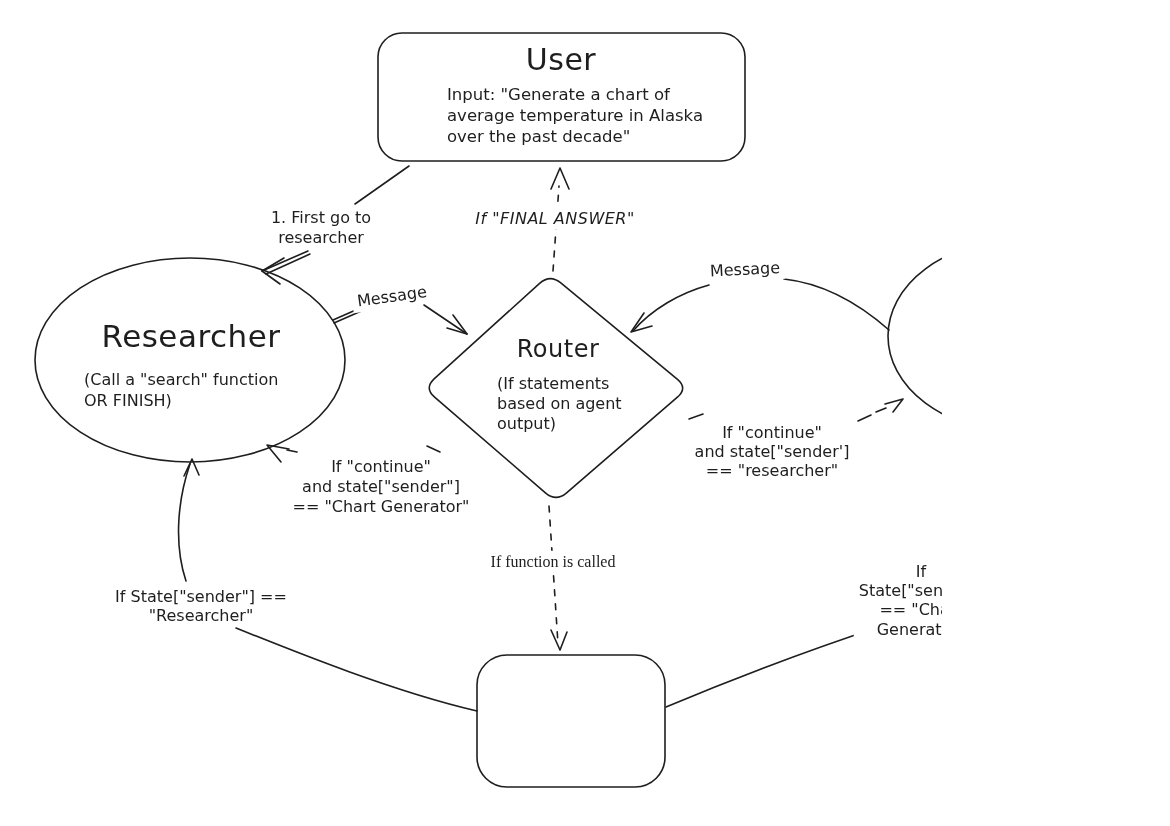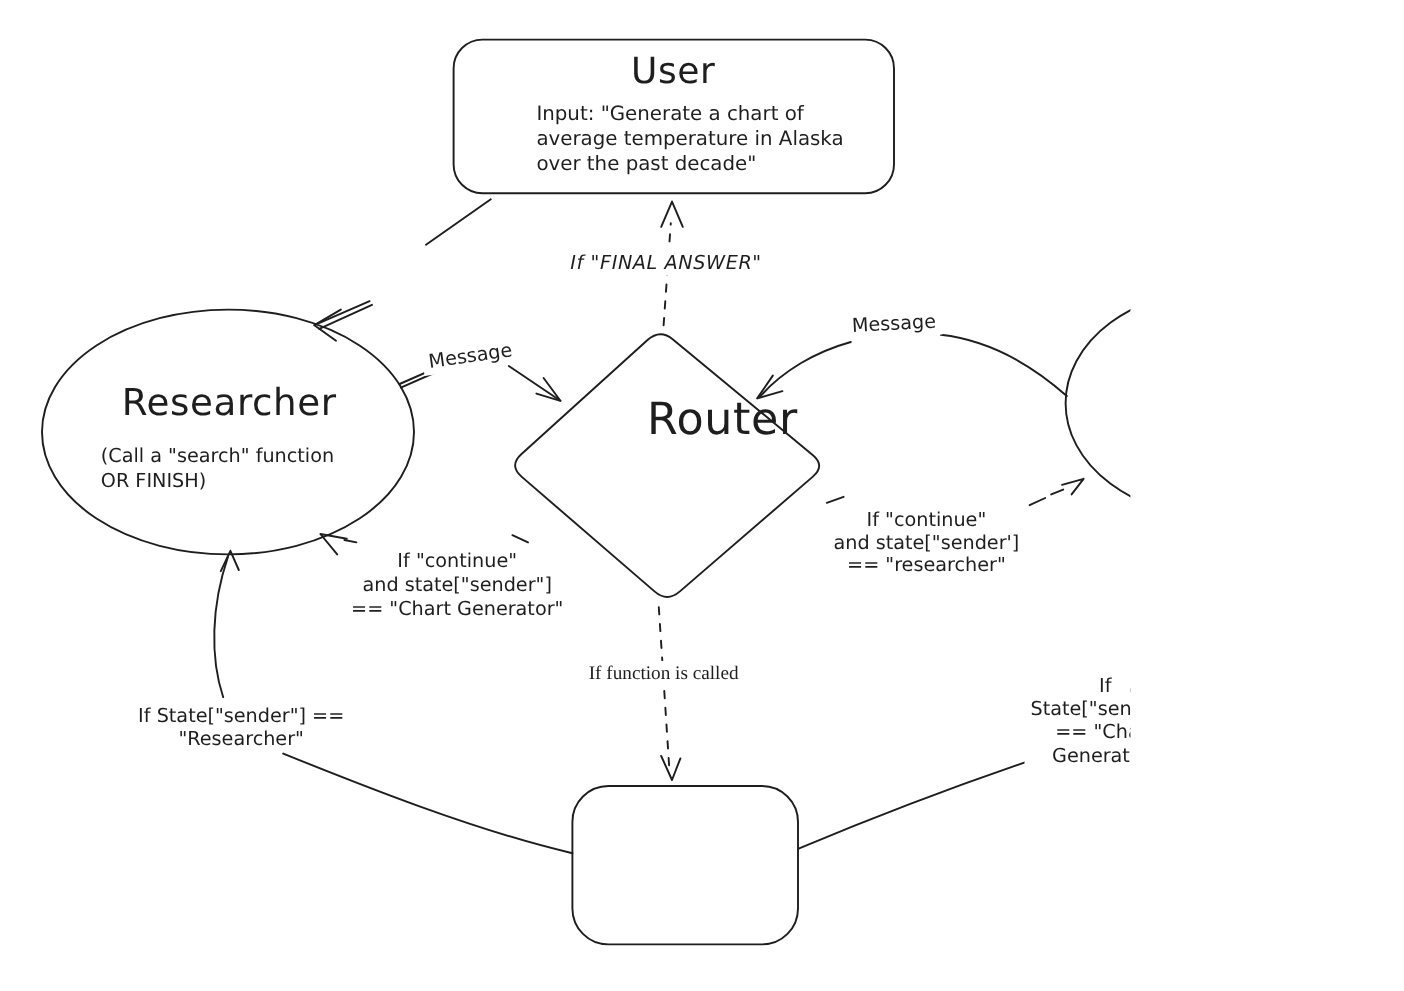--- a/index.html
+++ b/index.html
@@ -98,25 +98,30 @@
 
   <div class="lbl ctr title" style="left:561px;top:60px;">User</div>
   <div class="lbl body" style="left:447px;top:84px;text-align:left;">Input: "Generate a chart of
 average temperature in Alaska
 over the past decade"</div>
 
   <div class="lbl ctr title" style="left:191px;top:337px;font-size:31px;">Researcher</div>
   <div class="lbl small" style="left:84px;top:370px;text-align:left;line-height:1.3;">(Call a "search" function
 OR FINISH)</div>
 
-  <div class="lbl ctr title" style="left:558px;top:349px;font-size:37px;margin-left:44px;">Router</div>
+  <div class="lbl ctr title" style="left:558px;top:349px;font-size:24px;">Router</div>
+  <div class="lbl small" style="left:497px;top:374px;text-align:left;line-height:1.26;">(If statements
+based on agent
+output)</div>
 
   <div class="lbl ctr small" style="left:1016px;top:382px;font-family:Liberation Serif, serif;">(Code Execution😳)</div>
 
 
+  <div class="lbl ctr edge" style="left:321px;top:228px;">1. First go to
+researcher</div>
 
   <div class="lbl ctr edge italic" style="left:555px;top:219px;">If "FINAL ANSWER"</div>
 
   <div class="lbl ctr edge" style="left:392px;top:297px;transform:translate(-50%,-50%) rotate(-8deg);">Message</div>
 
   <div class="lbl ctr edge" style="left:745px;top:270px;transform:translate(-50%,-50%) rotate(-3deg);">Message</div>
 
   <div class="lbl ctr edge" style="left:381px;top:487px;line-height:1.24;">If "continue"
 and state["sender"]
 == "Chart Generator"</div>

